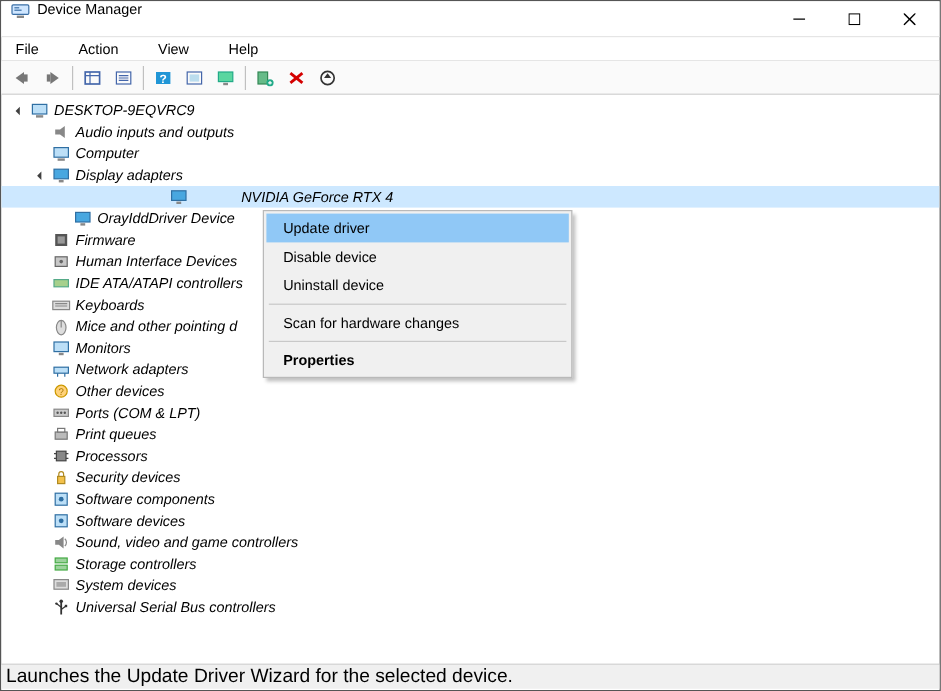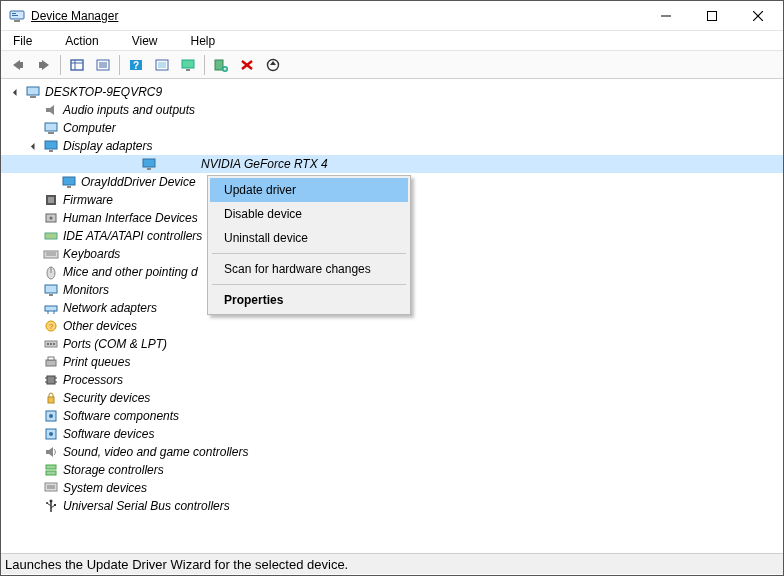--- a/index.html
+++ b/index.html
@@ -12,25 +12,24 @@
     width: 784px;
     height: 576px;
     overflow: hidden;
     position: relative;
     border: 1px solid #555;
   }
   
   .titlebar {
     height: 30px;
     display: flex;
-    align-items: center;
+    align-items: flex-start;
     padding: 0 2px 0 8px;
     background: #fff;
     border-bottom: 1px solid #e5e5e5;
-    text-decoration: underline;
   }
   .title-icon {
     width:16px; height:16px;
     margin-right: 6px;
     display:inline-flex; align-items:center; justify-content:center;
   }
   .title-text { font-size: 12px; }
   .title-spacer { flex:1; }
   .win-btn {
     width: 46px; height: 30px;
@@ -103,23 +102,23 @@
   .tree-row.selected {
     background: #cde8ff;
     gap: 40px;
   }
   .tree-row.selected .node-label {
     background: #cde8ff;
   }
   
   .context-menu {
     position: absolute;
-    left: 206px;
+    left: 218px;
     top: 96px;
-    width: 204px;
+    width: 258px;
     background: #f0f0f0;
     border: 1px solid #b9b9b9;
     box-shadow: 3px 3px 3px rgba(0,0,0,0.25);
     padding: 2px;
   }
   .ctx-item {
     height: 24px;
     display:flex;
     align-items:center;
     padding: 0 10px 0 14px;
@@ -134,21 +133,21 @@
     margin: 3px 2px;
     background:#c8c8c8;
   }
   
   .statusbar {
     height: 20px;
     display:flex;
     align-items:center;
     padding: 0 4px;
     background: #f0f0f0;
-    font-size: 13px;
+    font-size: 16px;
   }
 </style>
 </head>
 <body>
 
 <div class="titlebar">
   <span class="title-icon">
     <svg viewBox="0 0 16 16" width="16" height="16">
         <rect x="1" y="3" width="14" height="8" rx="1" fill="#cfe6ff" stroke="#3a6ea5"></rect>
         <rect x="3" y="5" width="4" height="1" fill="#3a6ea5"></rect>

